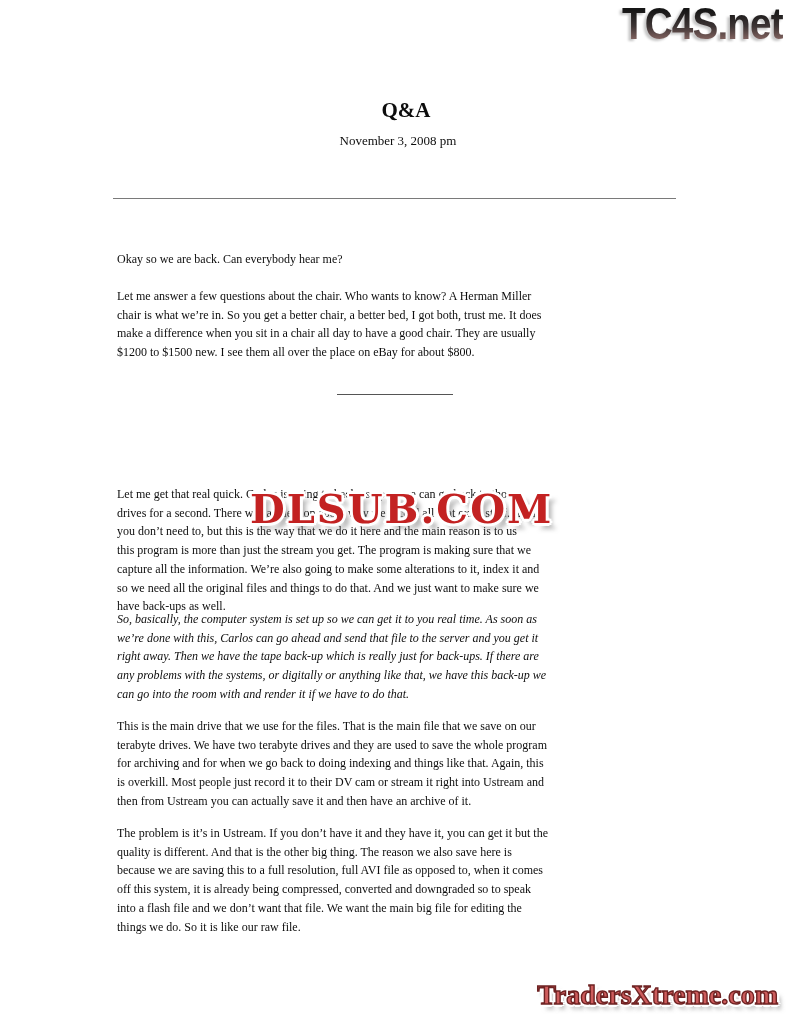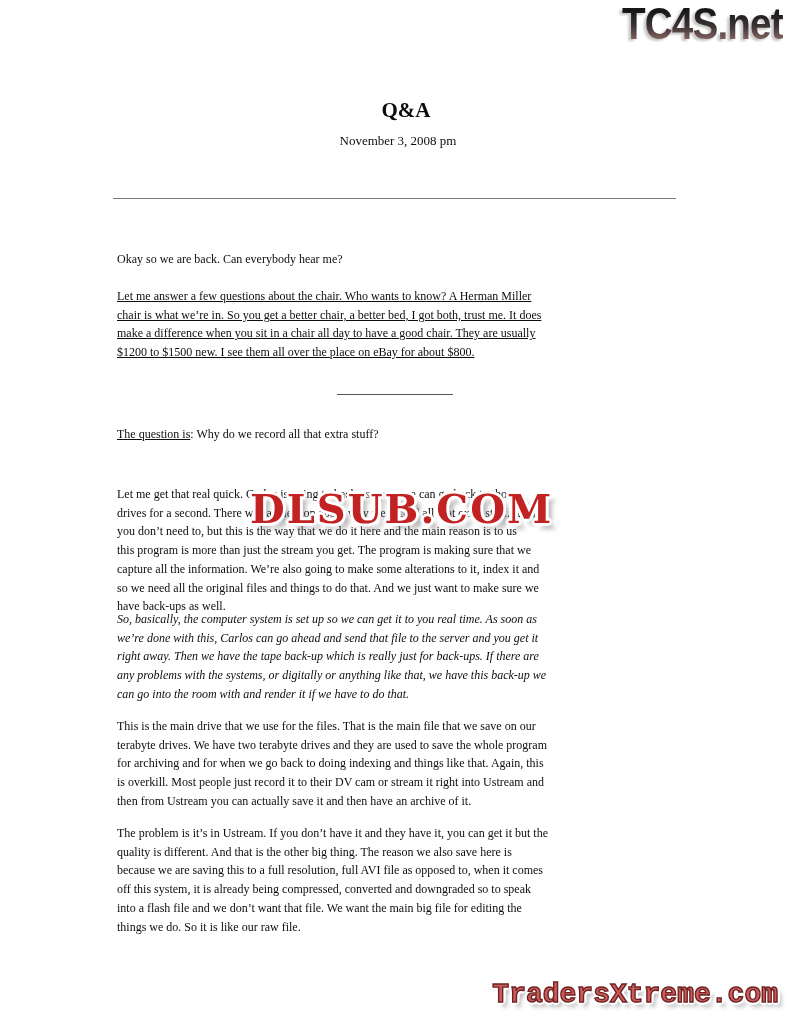--- a/index.html
+++ b/index.html
@@ -28,21 +28,21 @@
   
   .hr1 { position:absolute; top:198px; left:113px; width:563px; border-top:1px solid #7a7a7a; }
   .sep { position:absolute; top:394px; left:337px; width:116px; border-top:1px solid #555555; }
 
   
   .para {
     position:absolute; left:117px; width:620px;
     font-size:12px; line-height:18.7px; white-space:pre-line;
   }
   .p1 { top:250px; }
-  .p2 { top:287px;text-decoration:underline; }
+  .p2 { top:287px; }
   .q  { top:425px; white-space:normal; }
   .q .ul { text-decoration:underline; }
   .p3 { top:485px; }
   .p4 { top:610px;font-style:italic; }
   .p5 { top:717px; }
   .p6 { top:824px; }
 
   
   .watermark {
     position:absolute; left:250px; top:489px;
@@ -52,21 +52,21 @@
     text-shadow:
       -3px 0 0 #ffffff, 3px 0 0 #ffffff, 0 -3px 0 #ffffff, 0 3px 0 #ffffff,
       -2px -2px 0 #ffffff, 2px -2px 0 #ffffff, -2px 2px 0 #ffffff, 2px 2px 0 #ffffff,
       6px 6px 4px rgba(130,130,130,0.55);
     text-align: right;
   }
 
   
   .footer-logo {
     position:absolute; top:980px; right:13px;
-    font-family:Liberation Mono, monospace; font-weight:bold;
+    font-family:Liberation Serif, serif; font-weight:bold;
     font-size:28px; line-height:30px; letter-spacing:0px;
     color:#cd5c5c;
     -webkit-text-stroke:1.4px #6e2222;
     text-shadow:
       -3px 0 0 #ffffff, 3px 0 0 #ffffff, 0 -3px 0 #ffffff, 0 3px 0 #ffffff,
       -2px -2px 0 #ffffff, 2px -2px 0 #ffffff, -2px 2px 0 #ffffff, 2px 2px 0 #ffffff,
       4px 5px 4px rgba(120,120,120,0.6);
   }
 </style>
 </head>
@@ -83,21 +83,20 @@
 
   <div class="para p1">Okay so we are back. Can everybody hear me?</div>
 
   <div class="para p2">Let me answer a few questions about the chair. Who wants to know? A Herman Miller
 chair is what we’re in. So you get a better chair, a better bed, I got both, trust me. It does
 make a difference when you sit in a chair all day to have a good chair. They are usually
 $1200 to $1500 new. I see them all over the place on eBay for about $800.</div>
 
   <div class="sep"></div>
 
-  <div class="para q"><span class="ul">The question is</span><span>: Why do we record all that extra stuff?</span></div>
 
   <div class="para p3">Let me get that real quick. Carlos is going to back us up so we can go back to those
 drives for a second. There was a question about why we record all that extra stuff. Again,
 you don’t need to, but this is the way that we do it here and the main reason is to us
 this program is more than just the stream you get. The program is making sure that we
 capture all the information. We’re also going to make some alterations to it, index it and
 so we need all the original files and things to do that. And we just want to make sure we
 have back-ups as well.</div>
 
   <div class="para p4">So, basically, the computer system is set up so we can get it to you real time. As soon as

